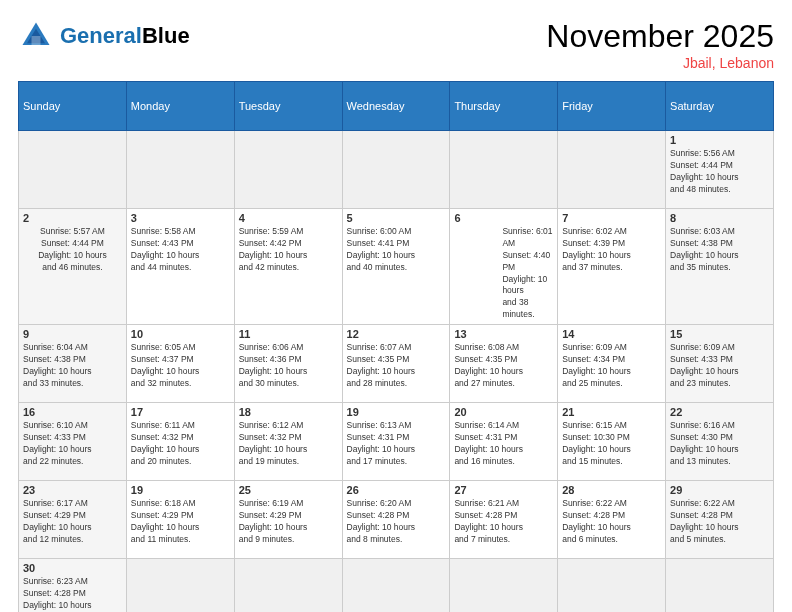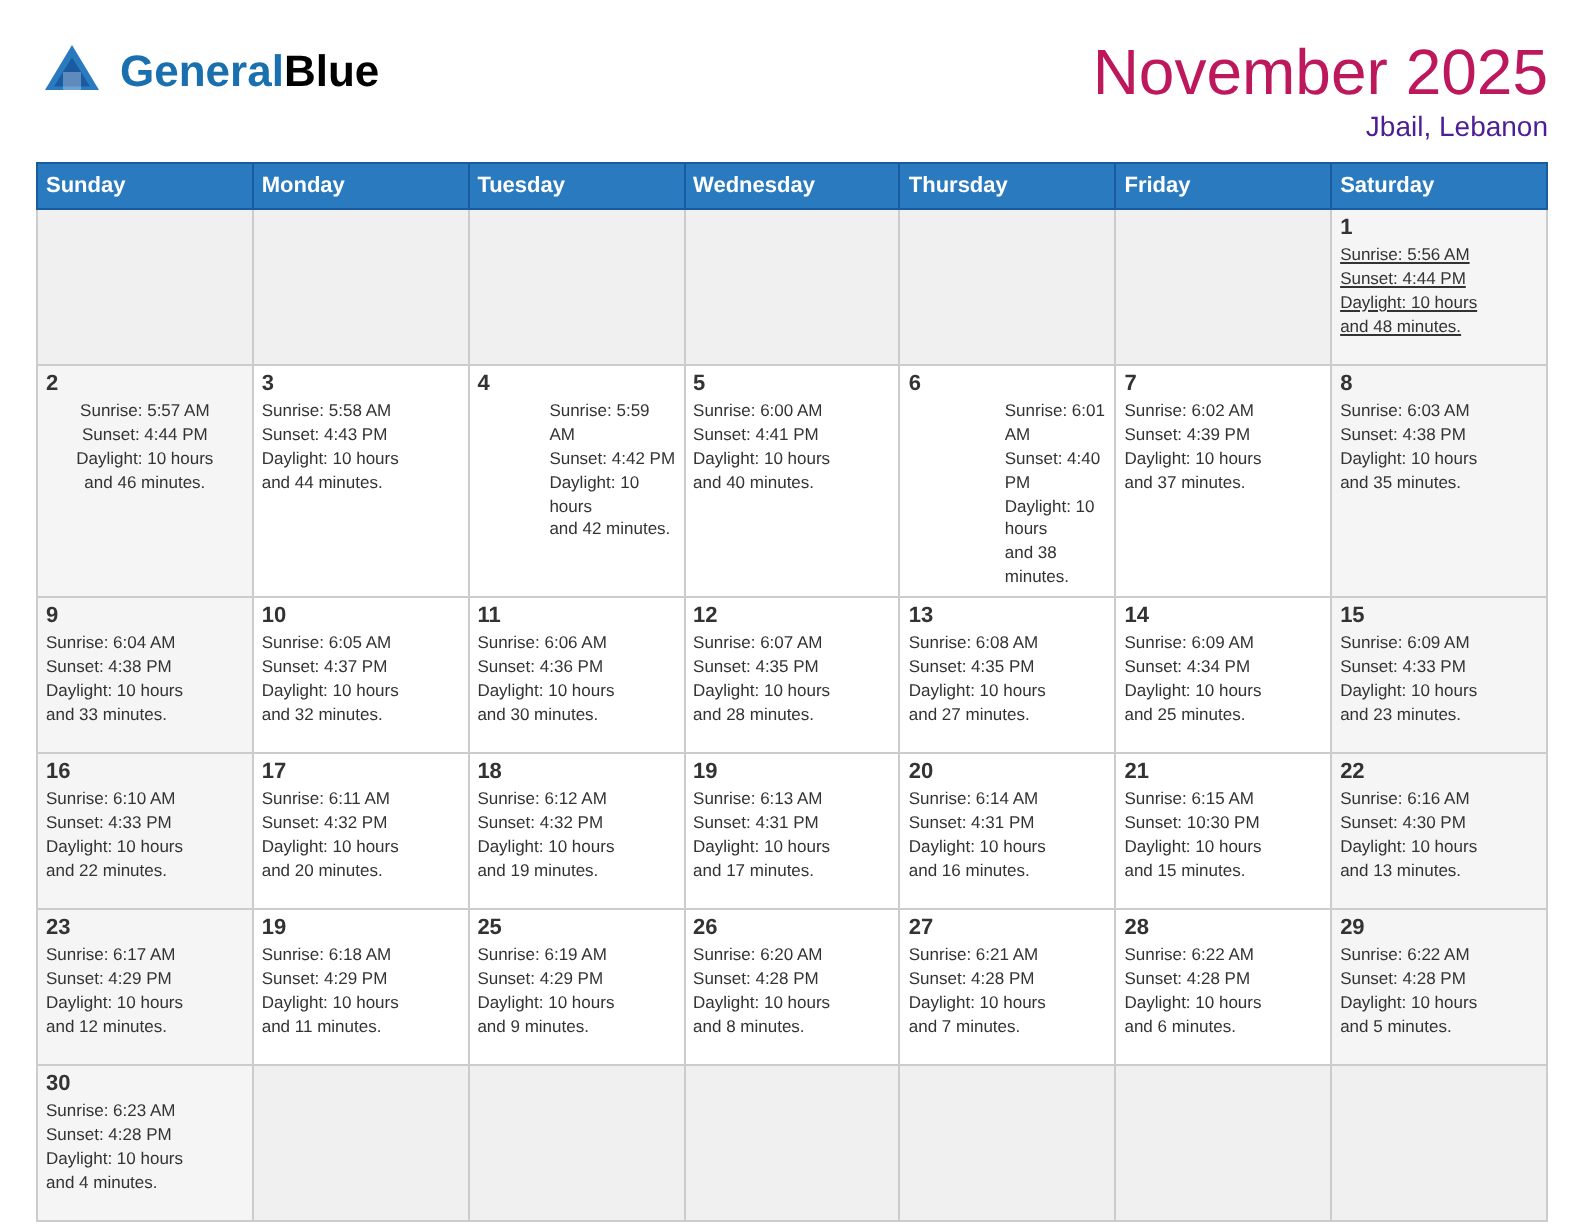--- a/index.html
+++ b/index.html
@@ -41,38 +41,38 @@
     .logo-icon {
       width: 36px;
       height: 36px;
     }
     .title-block {
       text-align: right;
     }
     .month-title {
       font-size: 32px;
       font-weight: normal;
-      color: #be185d;
+      color: #000000;
     }
     .location {
       font-size: 14px;
-      color: #4c1d95;
+      color: #ef4444;
     }
     .calendar-table {
       width: 100%;
       border-collapse: collapse;
       flex: 1;
       table-layout: fixed;
     }
     .calendar-table th {
       background-color: #2a7abf;
       color: #fff;
       font-size: 11px;
-      font-weight: bold;
-      padding: 5px 4px;
+      font-weight: normal;
+      padding: 18px 4px;
       text-align: left;
       border: 1px solid #1a5a9f;
       margin-left: 41px;
     }
     .calendar-table td {
       border: 1px solid #ccc;
       vertical-align: top;
       padding: 3px 4px;
       font-size: 9px;
       color: #333;
@@ -134,21 +134,21 @@
     <tbody id="calendar-body">
     <tr>
           <td class="empty"></td>
           <td class="empty"></td>
           <td class="empty"></td>
           <td class="empty"></td>
           <td class="empty"></td>
           <td class="empty"></td>
           <td class="weekend">
             <span class="day-number">1</span>
-            <div class="day-info" style="white-space: pre-line; text-decoration: underline;">Sunrise: 5:56 AM
+            <div class="day-info" style="white-space: pre-line;">Sunrise: 5:56 AM
 Sunset: 4:44 PM
 Daylight: 10 hours
 and 48 minutes.</div>
           </td>
         </tr>
         <tr>
           <td class="weekend">
             <span class="day-number">2</span>
             <div class="day-info" style="white-space: pre-line; text-align: center;">Sunrise: 5:57 AM
 Sunset: 4:44 PM
@@ -157,21 +157,21 @@
           </td>
           <td>
             <span class="day-number">3</span>
             <div class="day-info" style="white-space: pre-line;">Sunrise: 5:58 AM
 Sunset: 4:43 PM
 Daylight: 10 hours
 and 44 minutes.</div>
           </td>
           <td>
             <span class="day-number">4</span>
-            <div class="day-info" style="white-space: pre-line; margin-left: 36px;">Sunrise: 5:59 AM
+            <div class="day-info" style="white-space: pre-line;">Sunrise: 5:59 AM
 Sunset: 4:42 PM
 Daylight: 10 hours
 and 42 minutes.</div>
           </td>
           <td>
             <span class="day-number">5</span>
             <div class="day-info" style="white-space: pre-line;">Sunrise: 6:00 AM
 Sunset: 4:41 PM
 Daylight: 10 hours
 and 40 minutes.</div>

